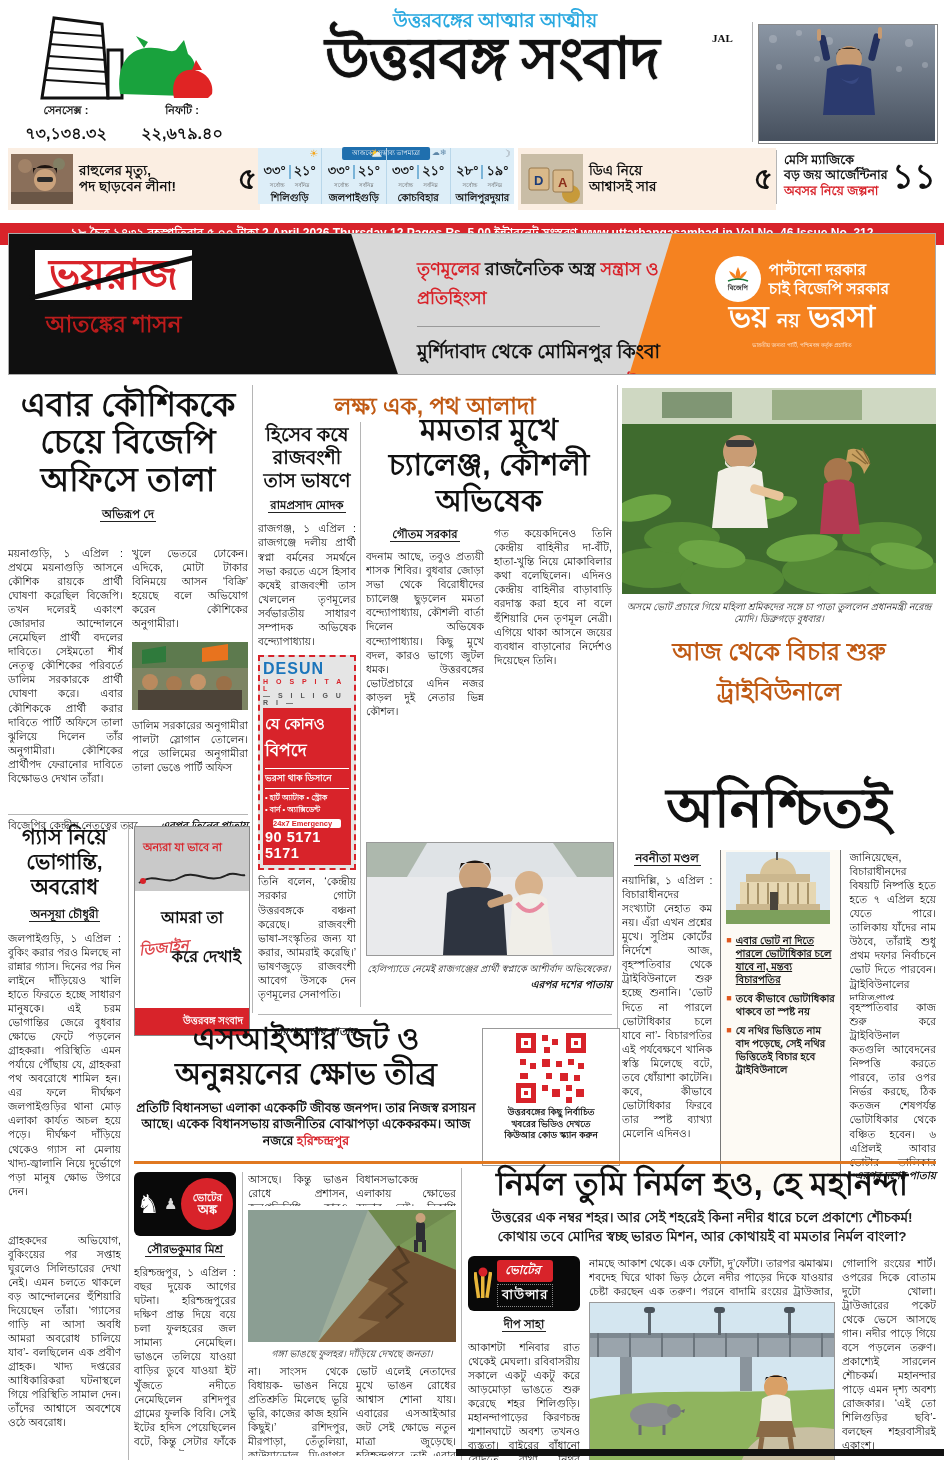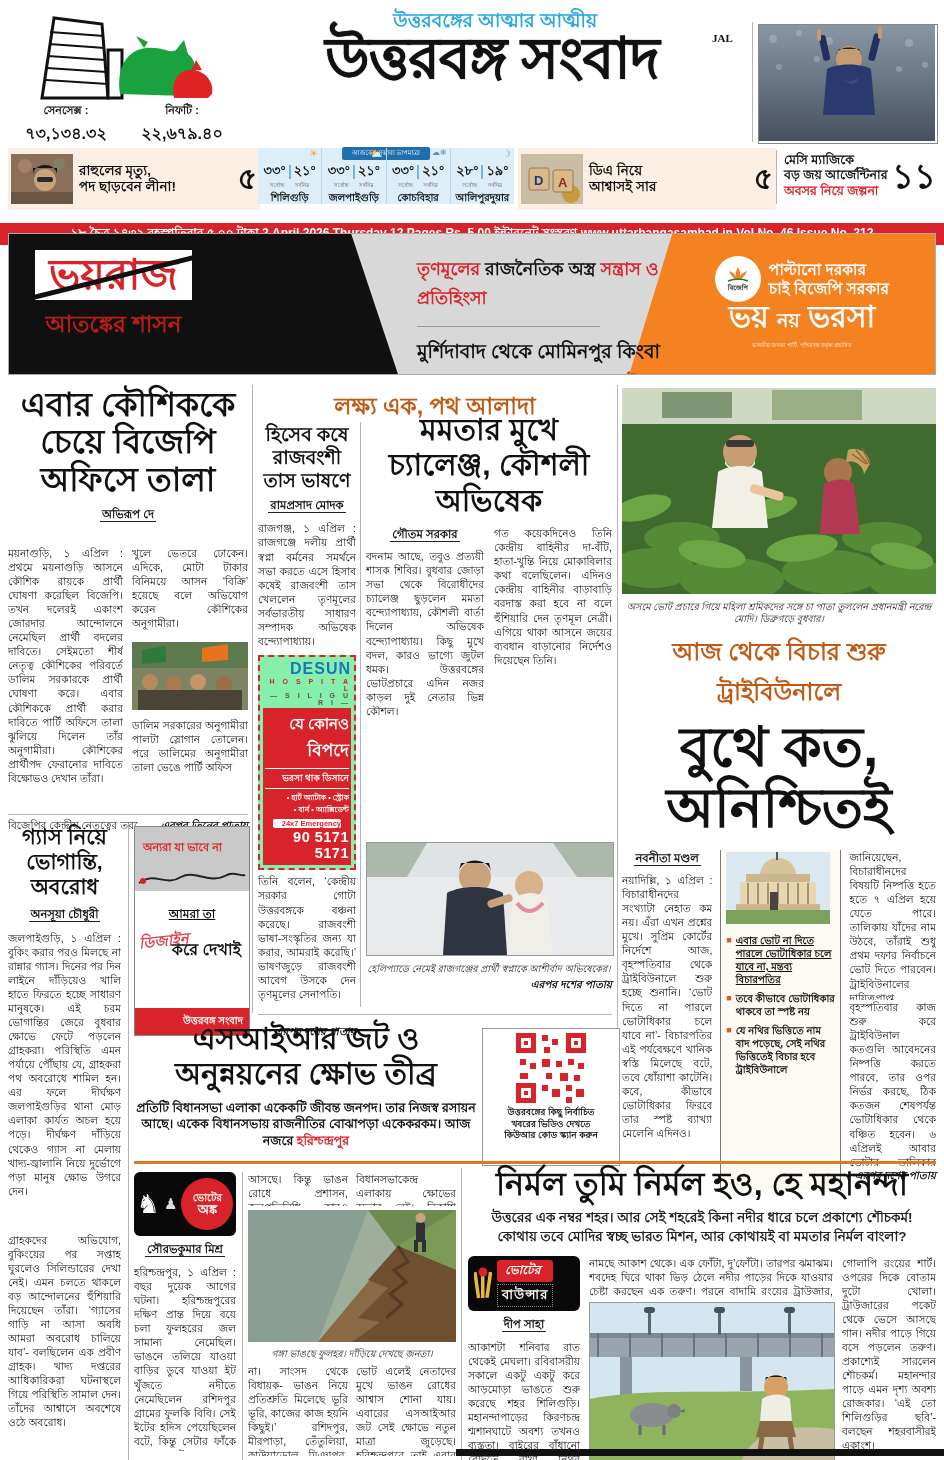--- a/index.html
+++ b/index.html
@@ -50,21 +50,21 @@
   .voyraj:after{content:"";position:absolute;left:-8px;right:-8px;top:50%;height:5px;background:#101010;
                 transform:rotate(-14deg);}
   .ban-mid1{font-weight:bold;font-size:17.5px;}
   .ban-mid2{font-weight:bold;font-size:19px;}
   .red{color:#d8232a;}
   .bjp-circle{width:46px;height:46px;border-radius:50%;background:#fff;display:flex;flex-direction:column;
               align-items:center;justify-content:center;}
   
   .a1-h{font-size:33px;line-height:1.13;text-align:center;}
   
-  .desun{border:2px dashed #d8232a;background:#86efac;padding:3px;text-align:right;}
+  .desun{border:2px dashed #d8232a;background:#e5e5e5;padding:3px;text-align:left;}
   .desun-brand{color:#1b75bb;font-weight:900;font-size:16px;letter-spacing:1px;}
   .desun-sub{color:#d8232a;font-size:7px;letter-spacing:3px;font-weight:bold;}
   .desun-red{background:#d8232a;color:#fff;margin-top:2px;padding:4px 2px;}
   
   .bullet{display:flex;gap:4px;margin-top:6px;font-size:10px;line-height:1.3;font-weight:bold;}
   .bullet .sq{color:#e2571d;font-size:9px;line-height:1.4;}
   
   .vote-logo{background:#090909;border-radius:6px;display:flex;align-items:center;justify-content:center;gap:4px;}
   .vote-circle{background:#d8232a;border-radius:50%;width:52px;height:52px;color:#fff;display:flex;
                flex-direction:column;align-items:center;justify-content:center;line-height:1;}
@@ -332,21 +332,21 @@
 
   <div class="abs design-ad" style="left:134px;top:826px;width:114px;height:208px;">
     <div style="background:#c9c9c9;height:64px;position:relative;">
       <div style="position:absolute;left:8px;top:12px;color:#d8232a;font-weight:bold;font-size:11px;">অন্যরা যা ভাবে না</div>
       <svg width="114" height="26" style="position:absolute;bottom:0;">
         <path d="M4 18 C 20 6 30 22 46 12 C 60 4 74 20 92 10 C 100 6 106 12 110 10" stroke="#222" fill="none" stroke-width="2"></path>
         <circle cx="8" cy="16" r="3" fill="#d8232a"></circle>
       </svg>
     </div>
     <div style="text-align:center;padding-top:14px;">
-      <div style="font-weight:900;font-size:12px;text-decoration:underline;">আমরা তা</div>
+      <div style="font-weight:900;font-size:16px;">আমরা তা</div>
       <div style="position:relative;height:40px;">
         <span style="position:absolute;left:4px;top:4px;color:#d8232a;font-weight:bold;font-style:italic;font-size:15px;transform:rotate(-6deg);opacity:0.85;">ডিজাইন</span>
         <span style="position:absolute;right:8px;top:12px;font-weight:900;font-size:16px;">করে দেখাই</span>
       </div>
     </div>
     <div style="position:absolute;bottom:0;left:0;right:0;background:#d8232a;color:#fff;font-weight:bold;font-size:10px;text-align:right;padding:5px 6px;">উত্তরবঙ্গ সংবাদ</div>
   </div>
 
   <div class="abs kicker" style="left:258px;top:388px;width:354px;font-size:23px;">লক্ষ্য এক, পথ আলাদা</div>
 
@@ -426,21 +426,21 @@
       <path d="M96 84 C 108 76 130 76 140 84 L 146 140 L 90 140 Z" fill="#f2efe6"></path>
       <rect x="128" y="100" width="34" height="9" rx="4" fill="#e8c49a" transform="rotate(16 145 104)"></rect>
       <circle cx="216" cy="84" r="14" fill="#a8764c"></circle>
       <path d="M202 96 C 212 90 226 90 232 96 L 238 146 L 198 146 Z" fill="#b33a52"></path>
       <path d="M226 62 a16 16 0 0 1 22 14 l-6 10 a14 14 0 0 0 -18 -12Z" fill="#c8a060"></path>
       <path d="M230 66 l14 10 M234 62 l12 14 M240 60 l8 16" stroke="#8a6a38" stroke-width="1.4"></path>
     </svg>
     <div class="caption" style="margin-top:3px;text-align:center;">অসমে ভোট প্রচারে গিয়ে মহিলা শ্রমিকদের সঙ্গে চা পাতা তুললেন প্রধানমন্ত্রী নরেন্দ্র মোদি। ডিব্রুগড়ে বুধবার।</div>
     <div class="kicker" style="font-size:24px;margin-top:8px;">আজ থেকে বিচার শুরু ট্রাইবিউনালে</div>
     <div style="font-size:55px;font-weight:900;text-align:center;line-height:1.12;margin-top:4px;">
-      <span>বুথে কত,</span><br><span>অনিশ্চিতই</span>
+      <br><span>অনিশ্চিতই</span>
     </div>
     <div style="display:flex;gap:8px;margin-top:10px;">
       <div style="width:96px;">
         <div class="byline"><span>নবনীতা মণ্ডল</span></div>
         <div class="bd just" style="margin-top:4px;height:318px;">নয়াদিল্লি, ১ এপ্রিল : বিচারাধীনদের সংখ্যাটা নেহাত কম নয়। এঁরা এখন প্রশ্নের মুখে। সুপ্রিম কোর্টের নির্দেশে আজ, বৃহস্পতিবার থেকে ট্রাইবিউনালে শুরু হচ্ছে শুনানি। ‘ভোট দিতে না পারলে ভোটাধিকার চলে যাবে না’- বিচারপতির এই পর্যবেক্ষণে খানিক স্বস্তি মিলেছে বটে, তবে ধোঁয়াশা কাটেনি। কবে, কীভাবে ভোটাধিকার ফিরবে তার স্পষ্ট ব্যাখ্যা মেলেনি এদিনও।</div>
       </div>
       <div style="width:116px;border-left:1px solid #777;border-right:1px solid #777;padding:2px 5px;background:#fdfaf4;">
         <svg width="104" height="72">
           <rect width="104" height="72" fill="#dce8f0"></rect>
           <rect x="0" y="58" width="104" height="14" fill="#7da05c"></rect>

